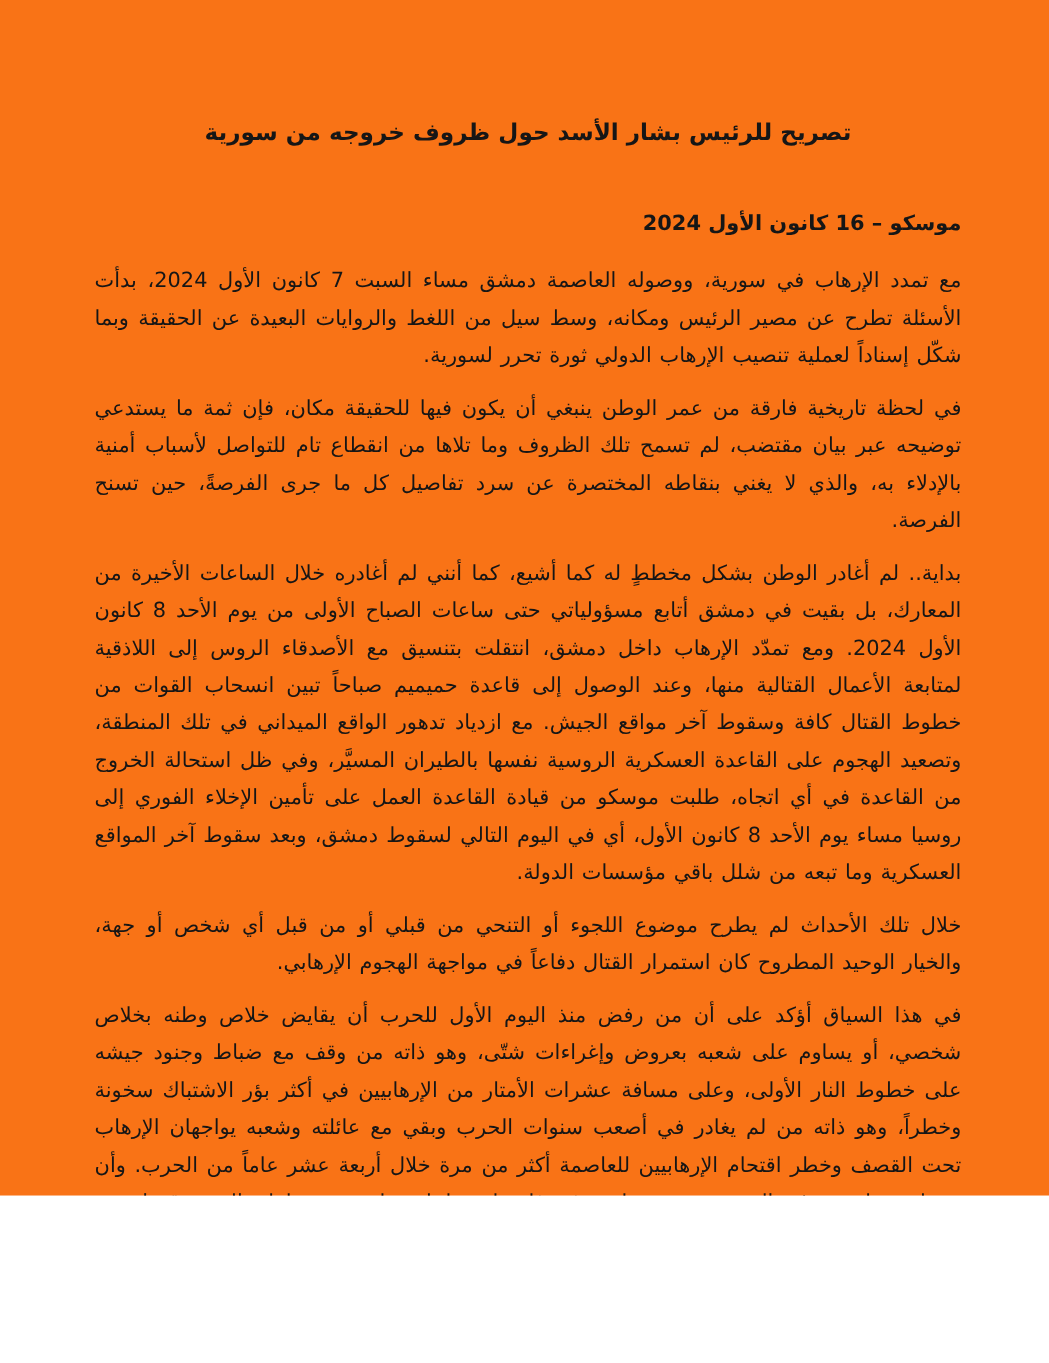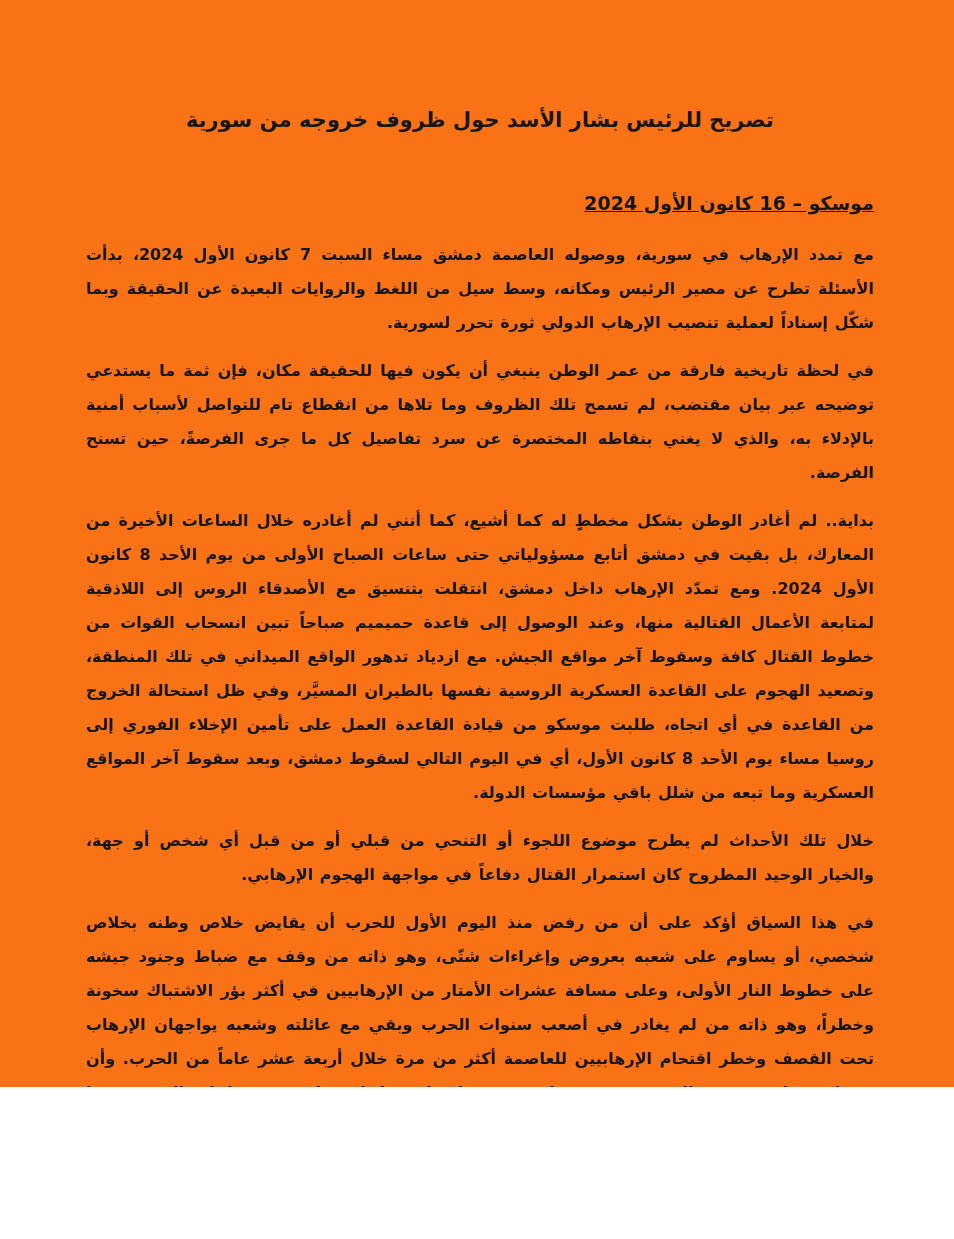--- a/index.html
+++ b/index.html
@@ -26,29 +26,28 @@
     font-size: 21px;
     font-weight: bold;
     text-align: center;
     letter-spacing: 0;
   }
   .dateline {
     margin: 60px 0 0 0;
     font-size: 19px;
     font-weight: bold;
     text-align: right;
-    text-decoration: underline;
   }
   .body-text {
     margin-top: 24px;
   }
   .para {
     margin: 13px 0 14px 0;
-    font-size: 16px;
-    font-weight: bold;
+    font-size: 19px;
+    font-weight: normal;
     line-height: 34px;
     text-align: justify;
     text-align-last: right;
     word-spacing: 1px;
   }
 </style>
 </head>
 <body>
 
 <div class="page">

